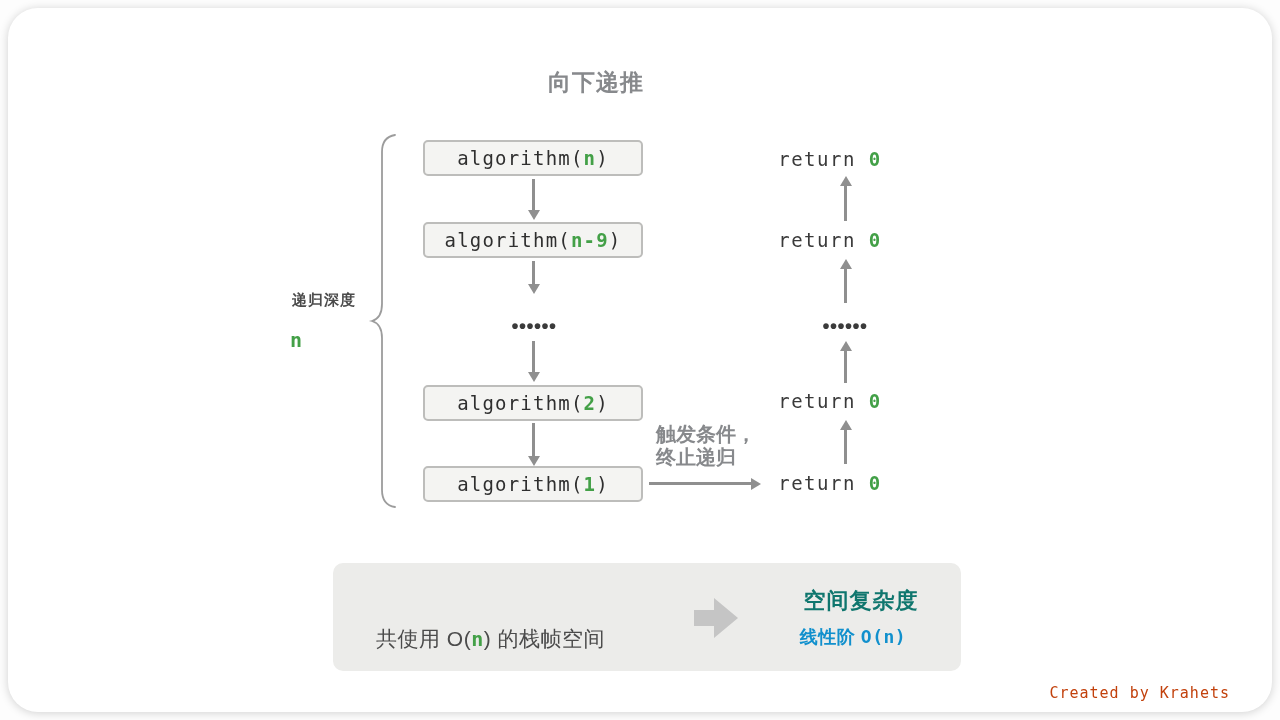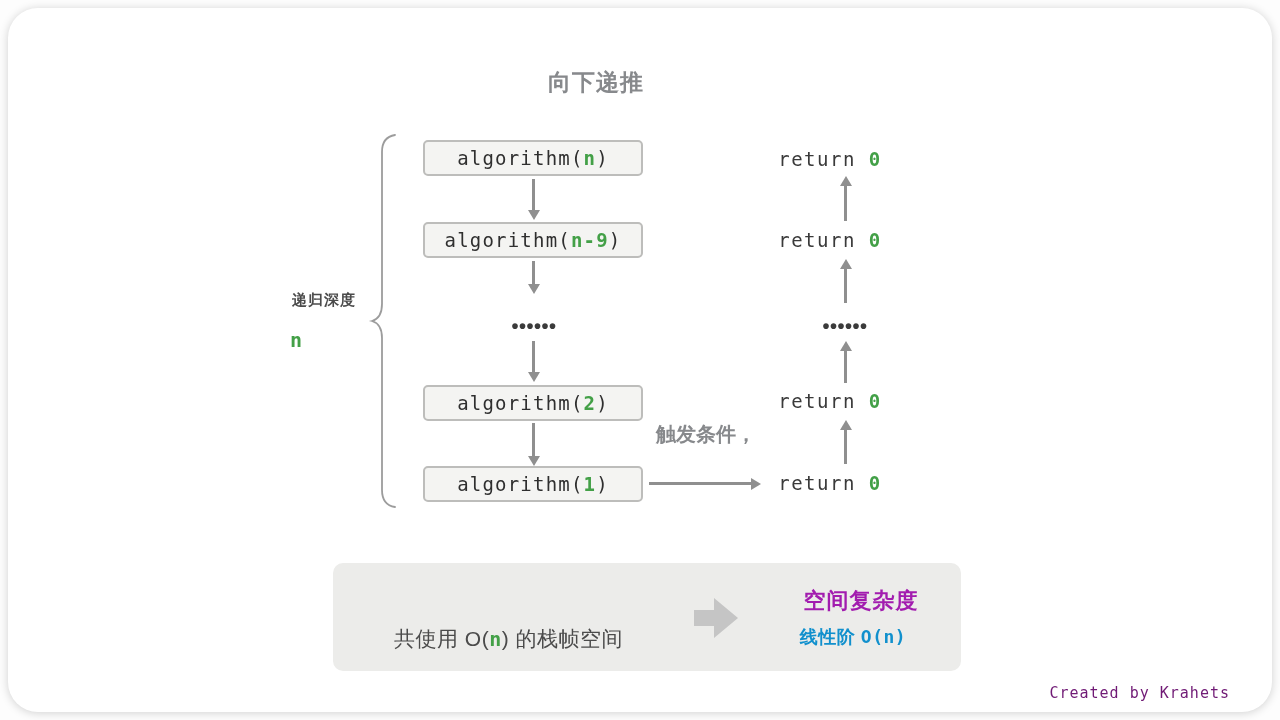--- a/index.html
+++ b/index.html
@@ -72,30 +72,30 @@
   }
   .seg-green{
     color:var(--green);font-weight:700;
     font-family:"DejaVu Sans Mono", monospace;font-size:20px;
   }
   .seg-mono{
     font-family:"DejaVu Sans Mono", monospace;font-weight:700;
   }
   .result-title{
     left:753px;top:578px;width:200px;text-align:center;
-    font-size:22px;font-weight:700;color:#a21caf;letter-spacing:1px;
+    font-size:22px;font-weight:700;color:#0f766e;letter-spacing:1px;
   }
   .result-value{
     left:745px;top:617px;width:200px;text-align:center;
     font-size:18px;font-weight:700;color:var(--blue);letter-spacing:0.5px;white-space:pre;
   }
   .watermark{
     right:42px;top:676px;
     font-family:"DejaVu Sans Mono", monospace;
-    font-size:15px;color:#701a75;letter-spacing:1px;
+    font-size:15px;color:#c2410c;letter-spacing:1px;
   }
 </style>
 </head>
 <body>
 
 <div class="card">
 
   <div class="abs col-header" style="left:416px;top:59px;">向下递推</div>
 
   <div class="abs depth-label" style="left:228px;top:283px;">递归深度</div>
@@ -125,23 +125,24 @@
   <div class="abs dots" style="left:777px;top:307px;">••••••</div>
 
   <div class="abs varrow up" style="left:836px;top:178px;height:35px;"></div>
   <div class="abs varrow up" style="left:836px;top:261px;height:34px;"></div>
   <div class="abs varrow up" style="left:836px;top:343px;height:32px;"></div>
   <div class="abs varrow up" style="left:836px;top:422px;height:34px;"></div>
 
   <div class="abs harrow" style="left:641px;top:474px;width:102px;"></div>
 
   <div class="abs trigger-text" style="top:403px;margin-top:8px;">触发条件，</div>
+  <div class="abs trigger-text" style="top:434px;">终止递归</div>
 
   <div class="abs summary-box"></div>
-  <div class="abs summary-line" style="top:617px;margin-left:18px;"><span>共使用 O(</span><span class="seg-green">n</span><span>) 的栈帧空间</span></div>
+  <div class="abs summary-line" style="top:617px;"><span>共使用 O(</span><span class="seg-green">n</span><span>) 的栈帧空间</span></div>
 
   <svg class="abs" style="left:686px;top:590px;" width="44" height="40" viewBox="0 0 44 40">
     <rect x="0" y="12" width="20" height="16" fill="#c5c5c5"></rect>
     <polygon points="20,0 44,20 20,40" fill="#c5c5c5"></polygon>
   </svg>
 
   <div class="abs result-title">空间复杂度</div>
   <div class="abs result-value"><span>线性阶 </span><span class="seg-mono">O(n)</span></div>
 
   <div class="abs watermark">Created by Krahets</div>

